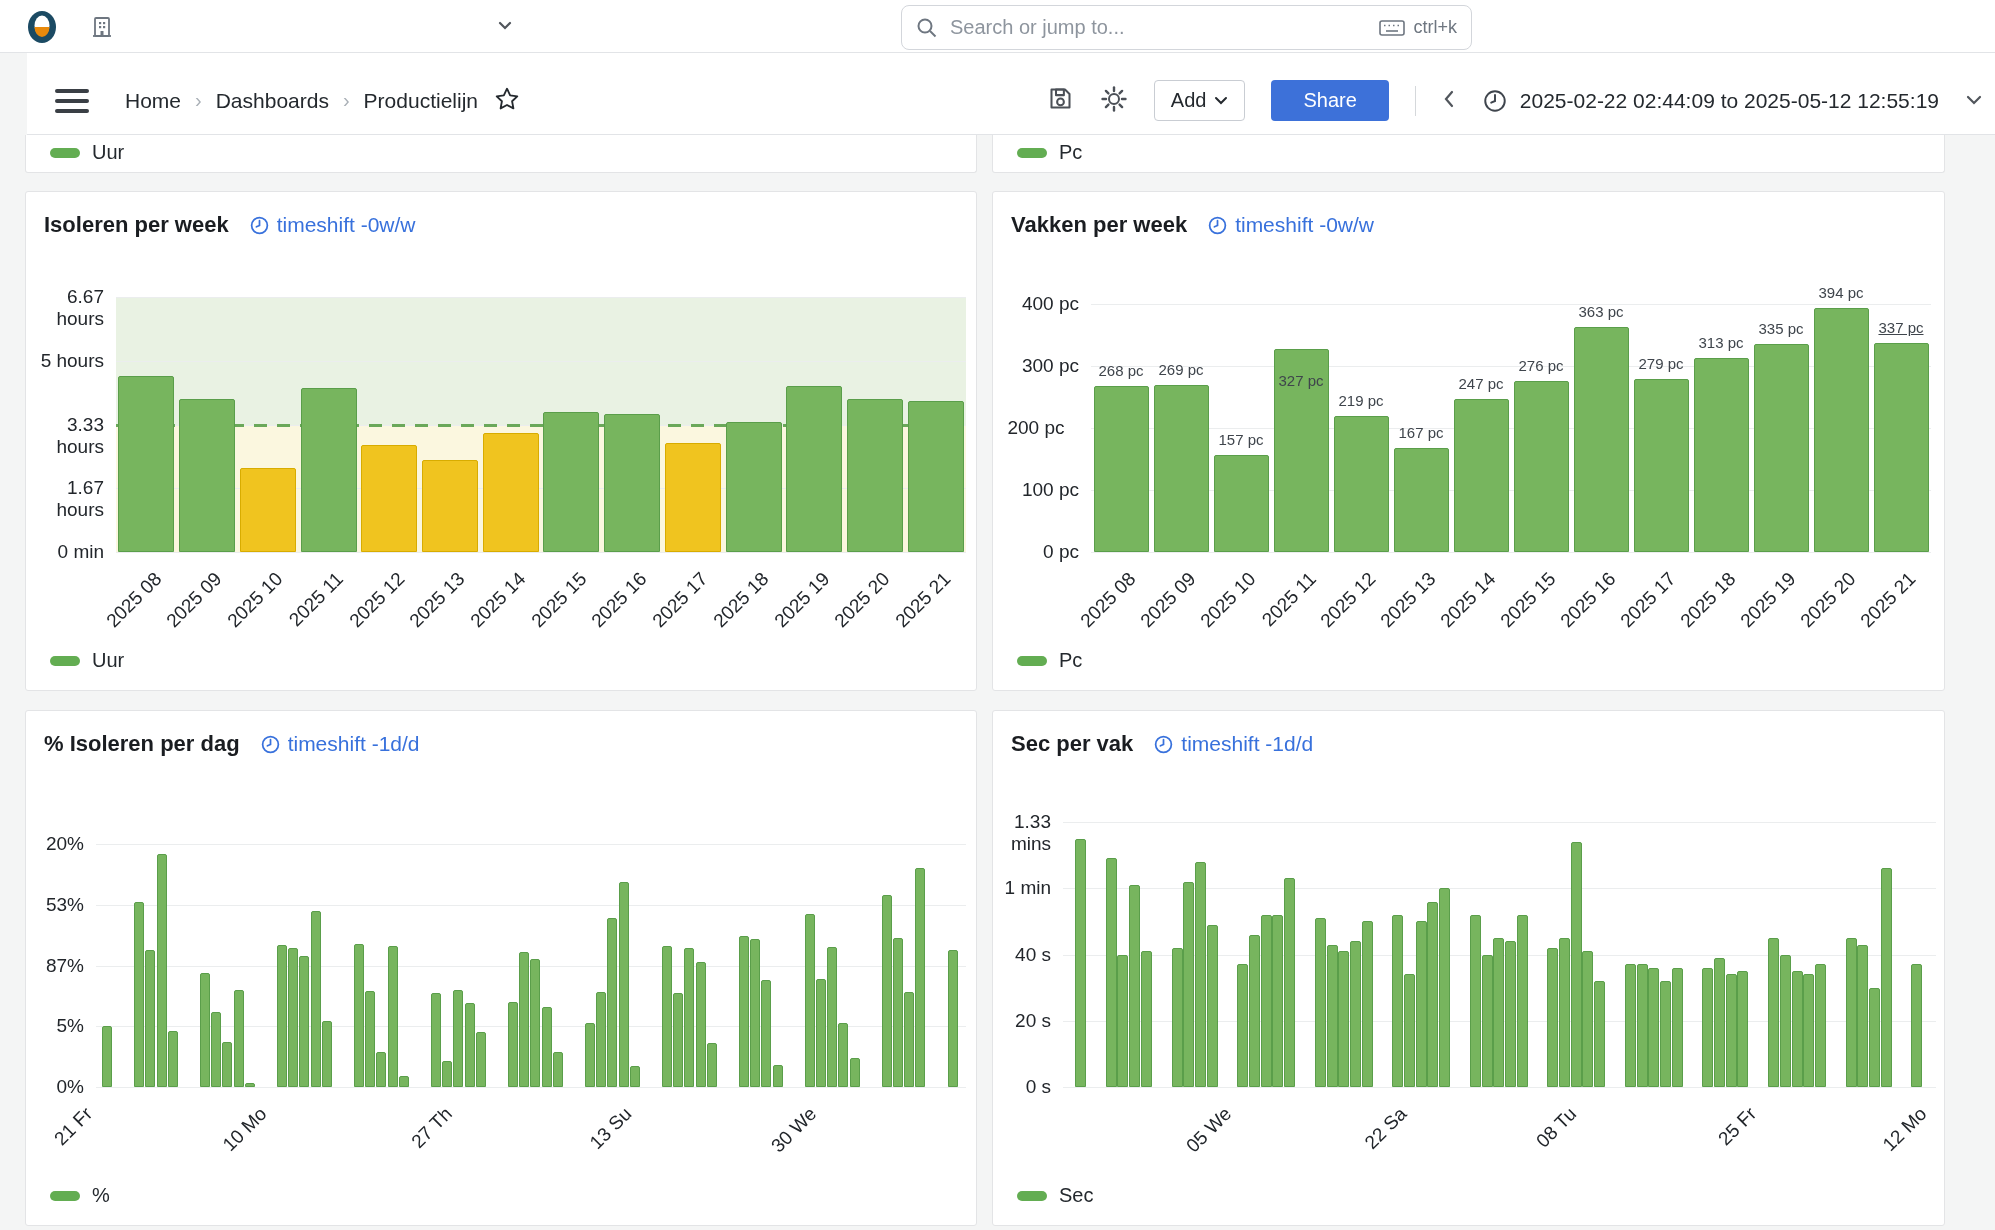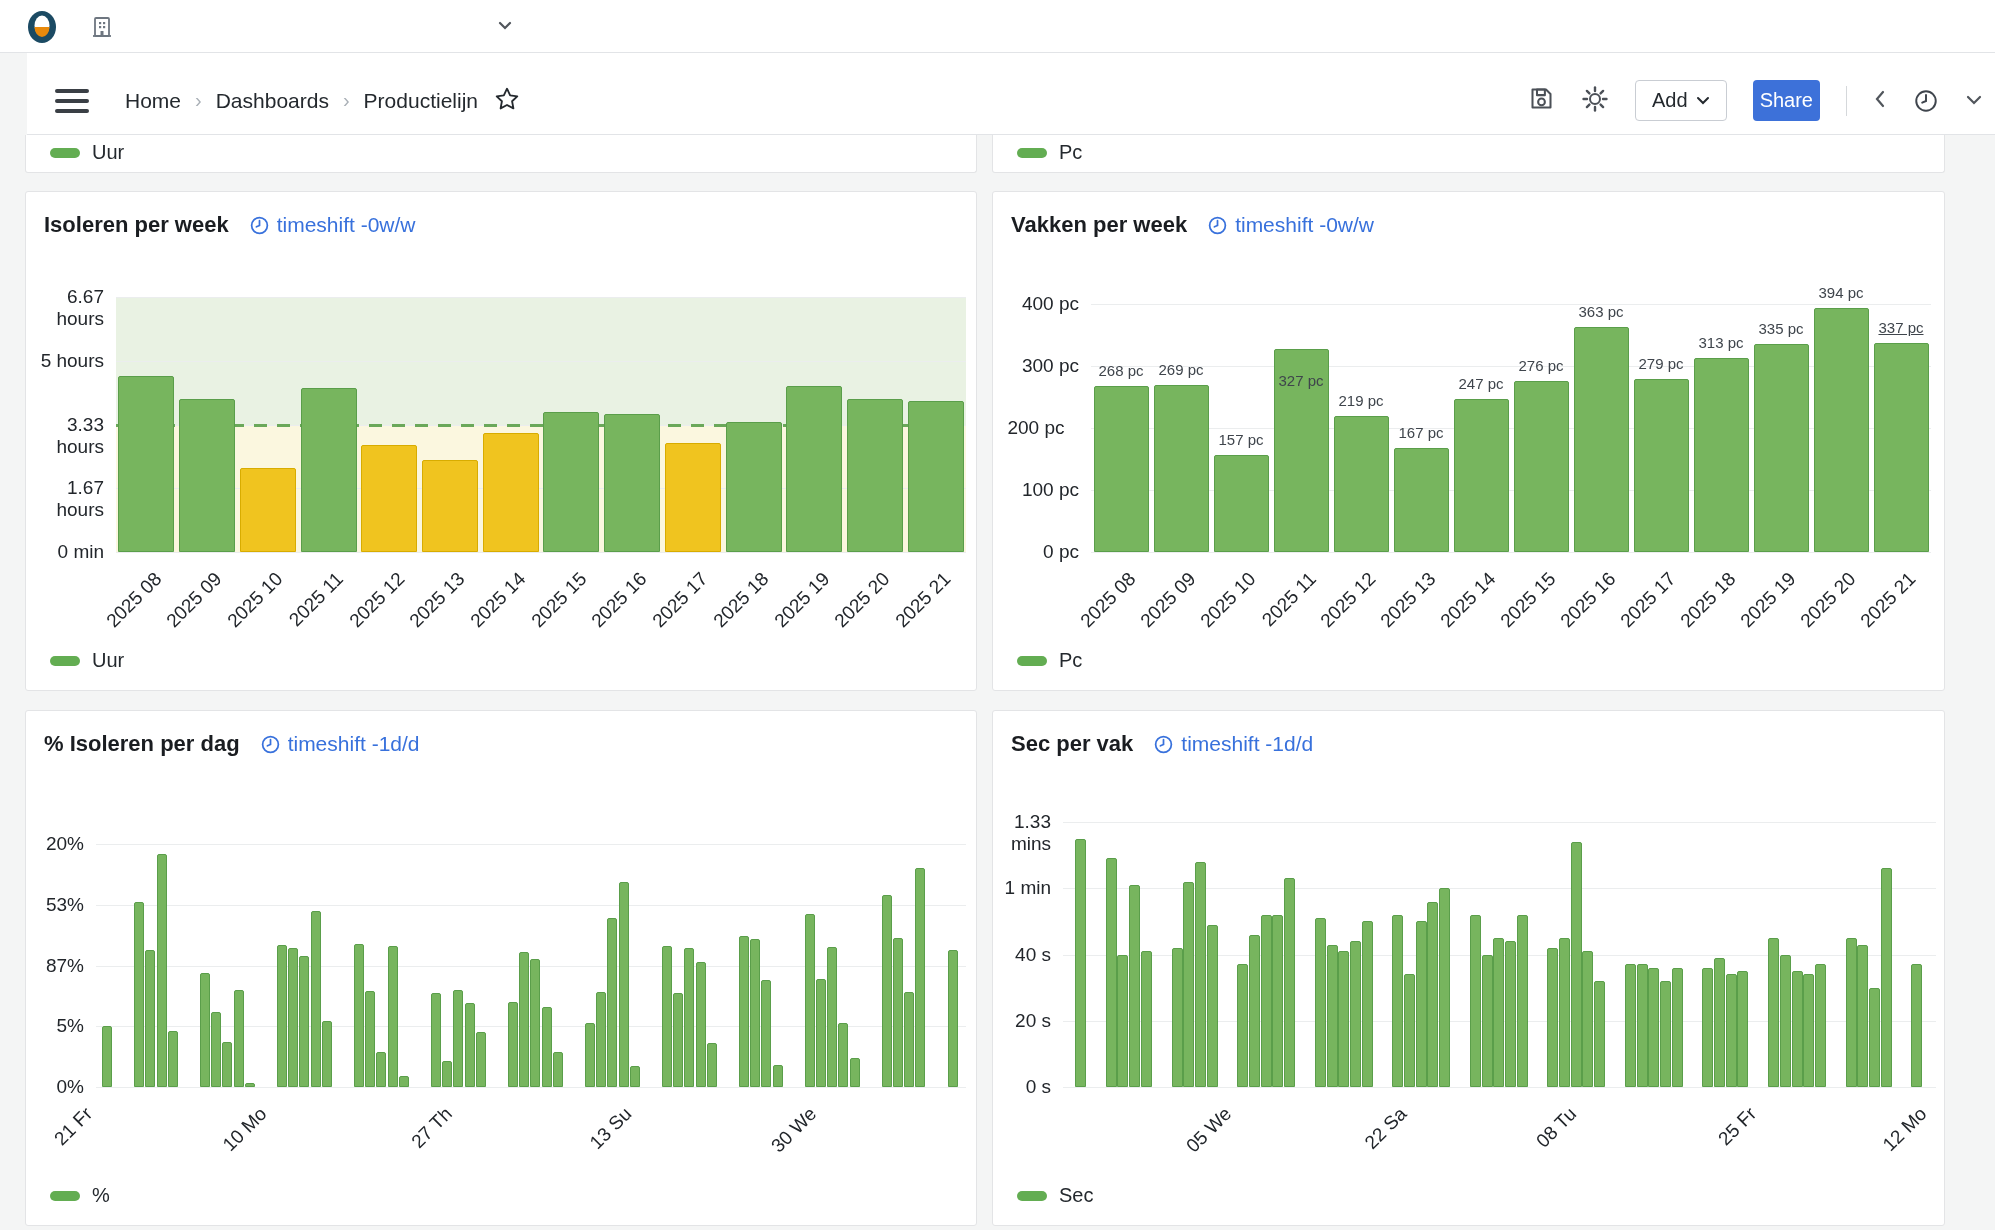--- a/index.html
+++ b/index.html
@@ -26,21 +26,21 @@
   .burger i { display:block; height:4px; background:#3a3f45; border-radius:2px; }
   .crumbs { display:flex; align-items:center; gap:14px; margin-left:36px; font-size:21px; color:#24292e; }
   .crumb { cursor:pointer; }
   .crumb-sep { color:#aab0b7; font-size:20px; }
   .star-btn { margin-left:16px; }
   .spacer { flex:1; }
   .tools { display:flex; align-items:center; gap:26px; }
   .btn { display:flex; align-items:center; gap:8px; font-size:20px; border-radius:4px;
     padding:8px 16px; cursor:pointer; }
   .btn-outline { border:1px solid #c9cdd3; color:#24292e; background:#fff; }
-  .btn-blue { color:#fff; border:none; padding:9px 7px;justify-content:flex-end; }
+  .btn-blue { color:#fff; border:none; padding:9px 32px;justify-content:flex-end; }
   .vdiv { width:1px; height:30px; background:#d5d8db; }
   .timebtn { display:flex; align-items:center; gap:12px; font-size:21px; color:#24292e; cursor:pointer; }
 
   
   .dash { padding:0 25px; }
   .row { display:flex; gap:15px; }
   .panel { position:relative; background:#fff; border:1px solid #e3e4e6; border-radius:3px; }
   .panel-partial { height:38px; border-top:none; border-radius:0 0 3px 3px; padding:6px 0 0 24px; }
   .row-partial { margin-bottom:18px; }
   .row-2 { margin-top:0; margin-bottom:19px; }
@@ -86,20 +86,38 @@
       <rect x="9" y="11" width="2.2" height="2.2" fill="#6e7680" stroke="none"></rect>
       <rect x="13" y="11" width="2.2" height="2.2" fill="#6e7680" stroke="none"></rect>
       <rect x="10.5" y="16" width="3" height="5" fill="#6e7680" stroke="none"></rect>
     </svg>
   </span>
   <span class="kiosk-chev">
     <svg width="22" height="14" viewBox="0 0 22 14" fill="none" stroke="#51565c" stroke-width="2.2" stroke-linecap="round">
       <polyline points="6,4 11,9 16,4"></polyline>
     </svg>
   </span>
+  <div class="searchbox">
+    <svg width="22" height="22" viewBox="0 0 22 22" fill="none" stroke="#6e7680" stroke-width="2">
+      <circle cx="9" cy="9" r="6.5"></circle>
+        <line x1="14" y1="14" x2="19.5" y2="19.5"></line>
+    </svg>
+    <input type="text" placeholder="Search or jump to..." style="">
+    <span class="kbd-hint">
+      <svg width="26" height="18" viewBox="0 0 26 18" fill="none" stroke="#6e7680" stroke-width="1.6">
+        <rect x="1" y="2" width="24" height="14" rx="2"></rect>
+        <line x1="5" y1="6.5" x2="6.5" y2="6.5"></line>
+          <line x1="9.5" y1="6.5" x2="11" y2="6.5"></line>
+        <line x1="14" y1="6.5" x2="15.5" y2="6.5"></line>
+          <line x1="18.5" y1="6.5" x2="20" y2="6.5"></line>
+        <line x1="7" y1="12" x2="19" y2="12"></line>
+      </svg>
+      <span>ctrl+k</span>
+    </span>
+  </div>
 </div>
 
 <div class="navbar">
   <span class="burger">
       <i></i>
       <i></i>
       <i></i>
     </span>
   <div class="crumbs">
     <span class="crumb">Home</span>
@@ -148,20 +166,21 @@
     <span>
       <svg width="14" height="20" viewBox="0 0 14 20" fill="none" stroke="#51565c" stroke-width="2.2" stroke-linecap="round">
         <polyline points="10,3 4,10 10,17"></polyline>
       </svg>
     </span>
     <div class="timebtn">
       <svg width="26" height="26" viewBox="0 0 24 24" fill="none" stroke="#3f454d" stroke-width="1.8" stroke-linecap="round">
         <circle cx="12" cy="12" r="9"></circle>
           <polyline points="12,6.5 12,12 8.5,13.5"></polyline>
       </svg>
+      <span>2025-02-22 02:44:09 to 2025-05-12 12:55:19</span>
     </div>
     <span>
       <svg width="18" height="12" viewBox="0 0 18 12" fill="none" stroke="#51565c" stroke-width="2.2" stroke-linecap="round">
         <polyline points="3,3 9,9 15,3"></polyline>
       </svg>
     </span>
   </div>
 </div>
 
 <div class="dash">

